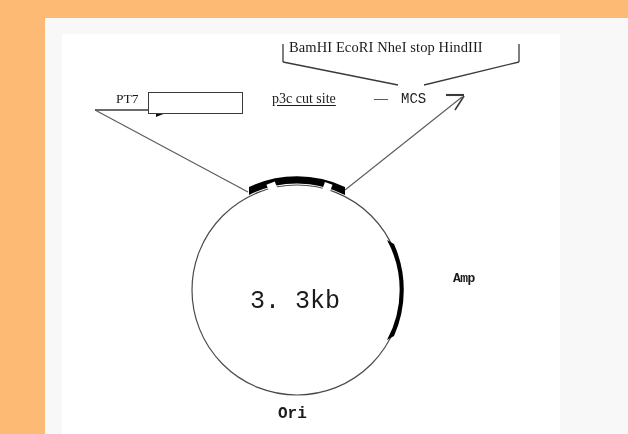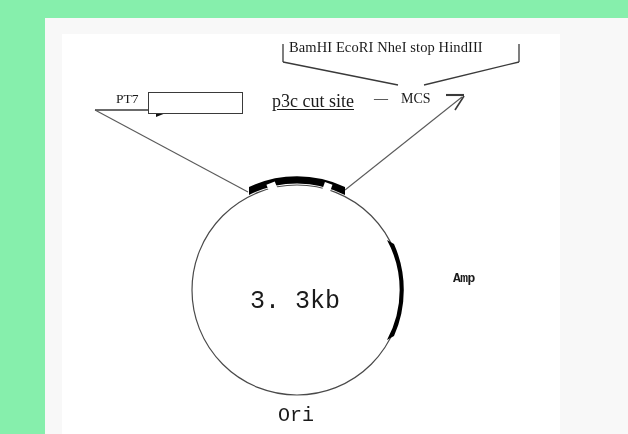--- a/index.html
+++ b/index.html
@@ -5,21 +5,21 @@
 <style>
   html, body {
     margin: 0;
     padding: 0;
     background: #ffffff;
   }
   #canvas {
     position: relative;
     width: 628px;
     height: 434px;
-    background: #86efac;
+    background: #fdba74;
     overflow: hidden;
     font-family: "Liberation Serif", serif;
   }
   
   #backdrop {
     position: absolute;
     left: 45px;
     top: 18px;
     width: 583px;
     height: 416px;
@@ -77,36 +77,36 @@
     left: 150px;
     top: 96px;
     font-size: 12.5px;
     font-family: "Liberation Mono", monospace;
     font-weight: 700;
     letter-spacing: -0.4px;
   }
   #p3c-label {
     left: 272px;
     top: 92px;
-    font-size: 18px;
+    font-size: 14px;
     font-family: "Liberation Serif", serif;
     text-decoration: underline;
     text-underline-offset: 2px;
   }
   #dash-label {
     left: 374px;
     top: 92px;
     font-size: 14px;
     font-family: "Liberation Serif", serif;
   }
   #mcs-label {
     left: 401px;
     top: 92px;
     font-size: 14px;
-    font-family: Liberation Serif, serif;
+    font-family: Liberation Mono, monospace;
   }
   
   #plasmid-name {
     left: 242px;
     top: 255px;
     font-size: 25px;
     font-family: "Liberation Mono", monospace;
     letter-spacing: 0px;
   }
   #plasmid-size {
@@ -120,23 +120,23 @@
     top: 272px;
     font-size: 13px;
     font-family: "Liberation Mono", monospace;
     font-weight: 700;
     letter-spacing: -0.6px;
     margin-left: 38px;
   }
   #ori-label {
     left: 278px;
     top: 406px;
-    font-size: 20px;
-    font-family: "Liberation Mono", monospace;
-    font-weight: 400;
+    font-size: 16px;
+    font-family: "Liberation Mono", monospace;
+    font-weight: 700;
     text-align: right;
   }
 </style>
 </head>
 <body>
 
 <div id="canvas">
 
   <div id="backdrop"></div>
   <div id="sheet"></div>

